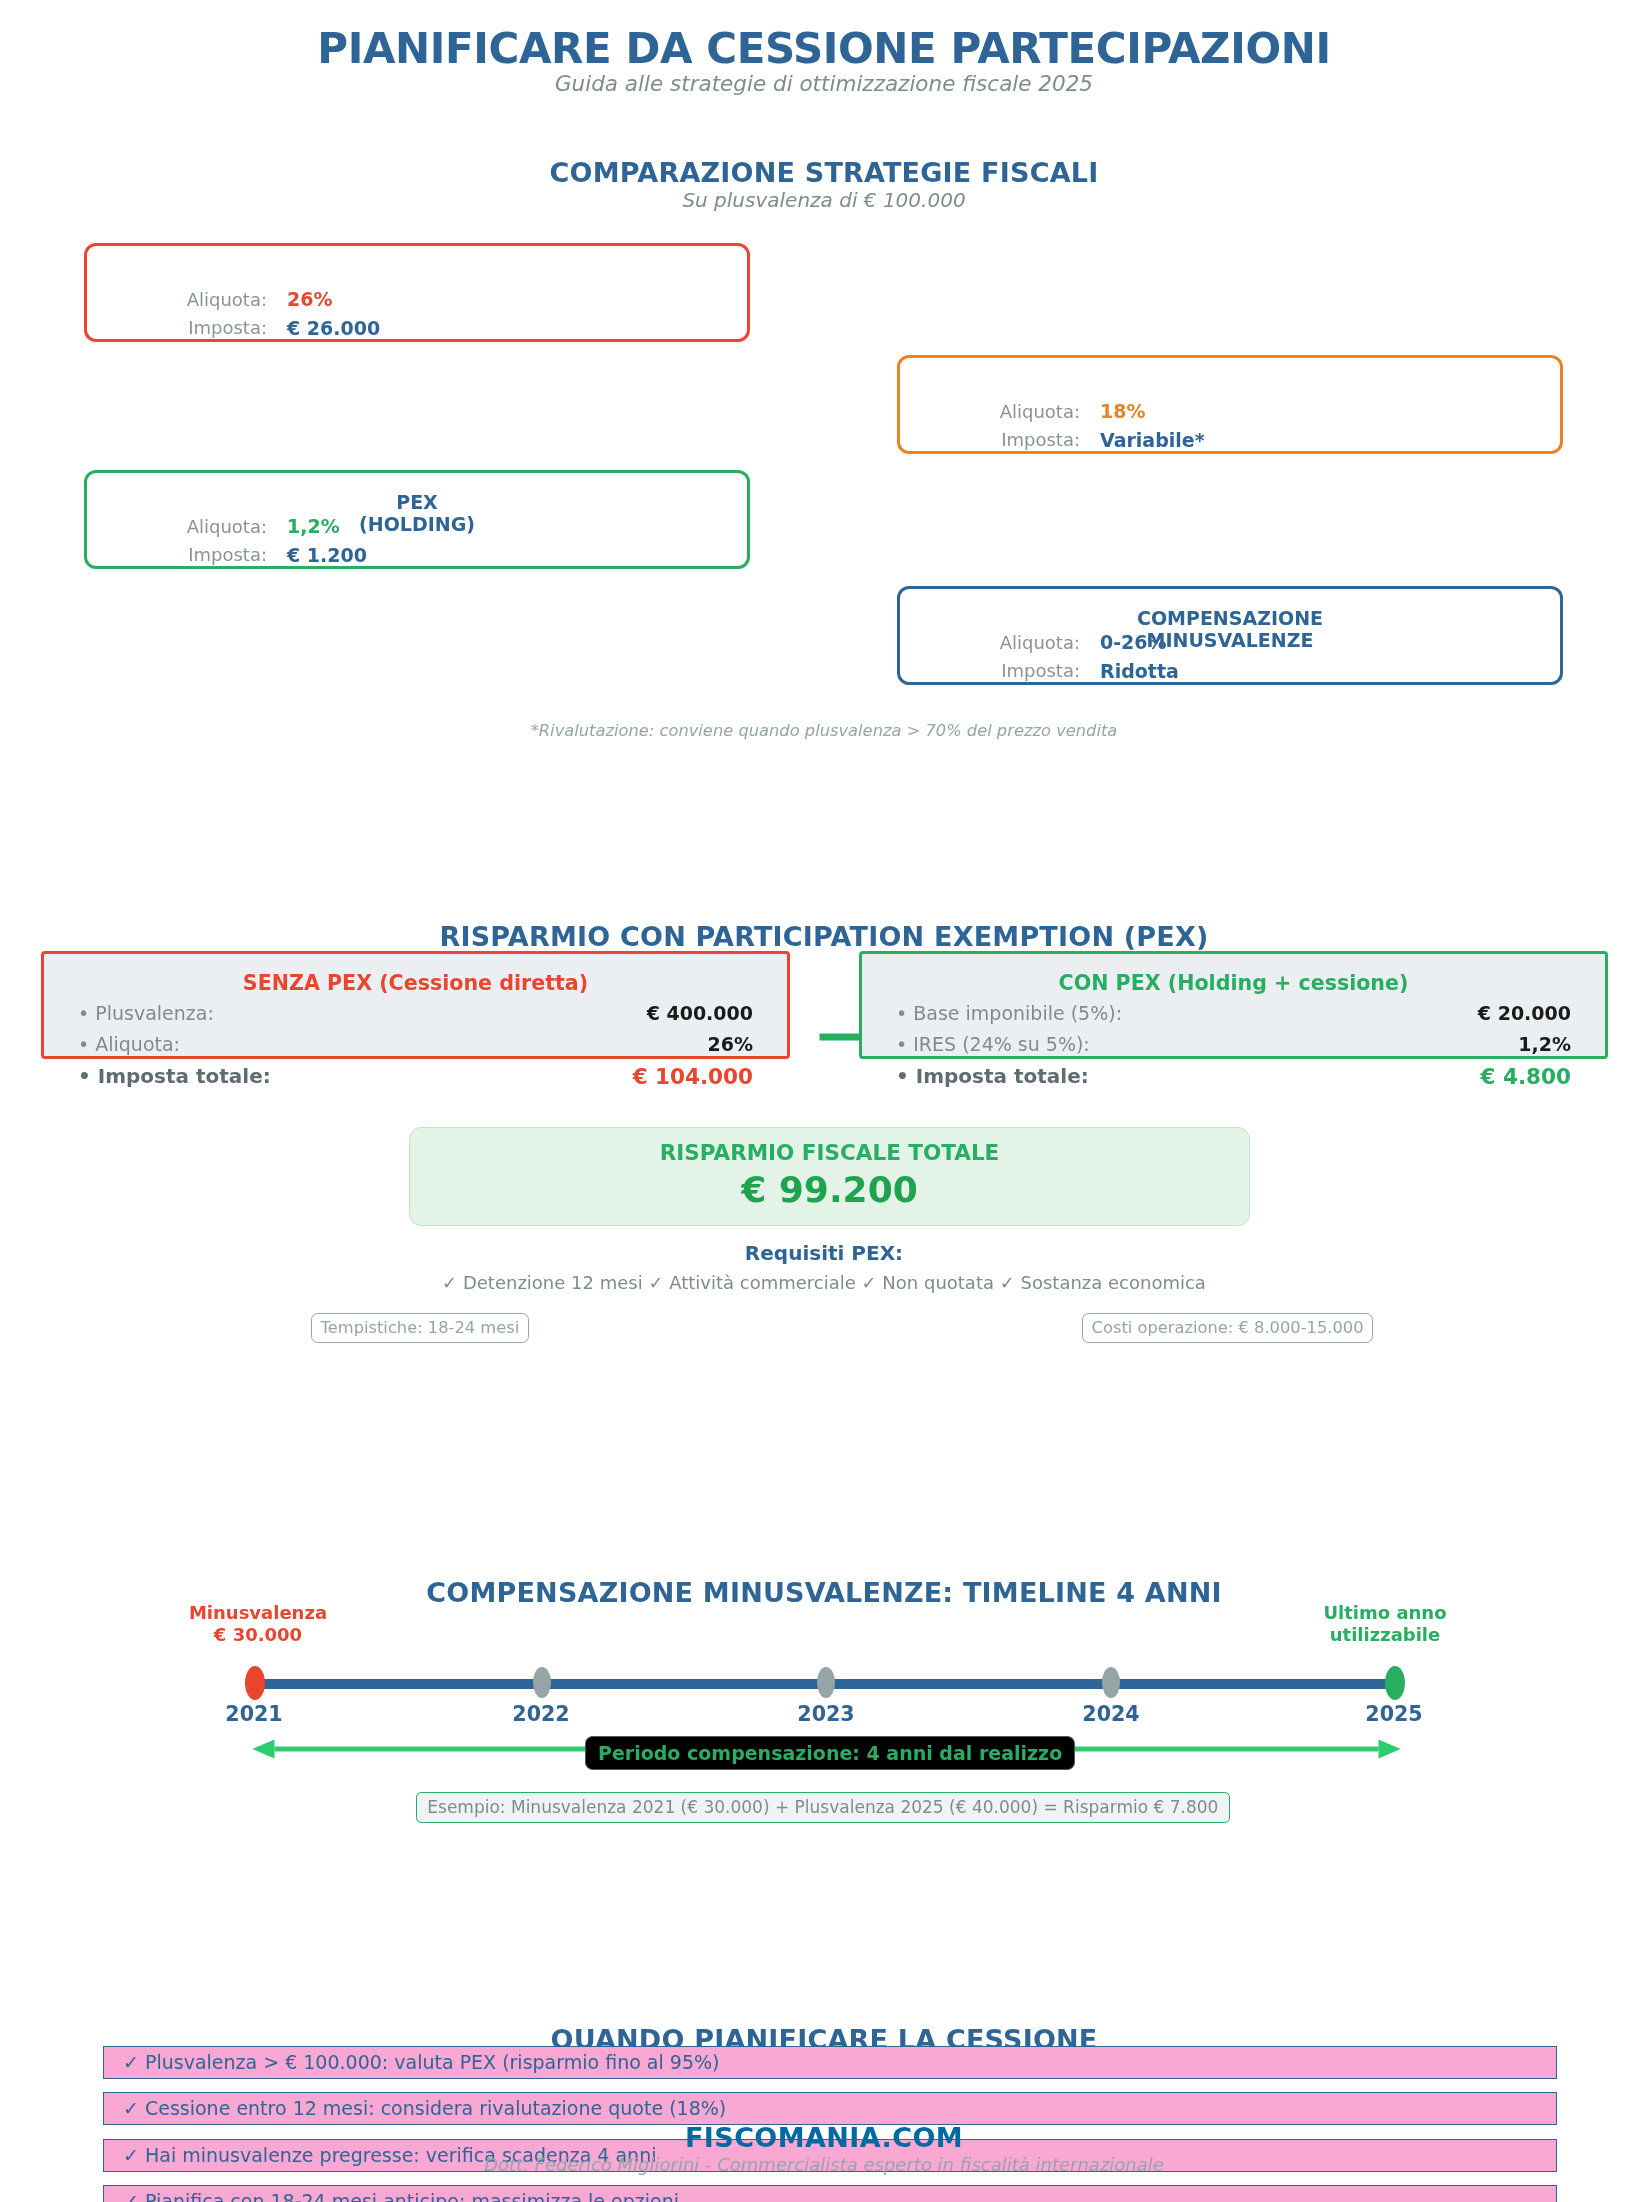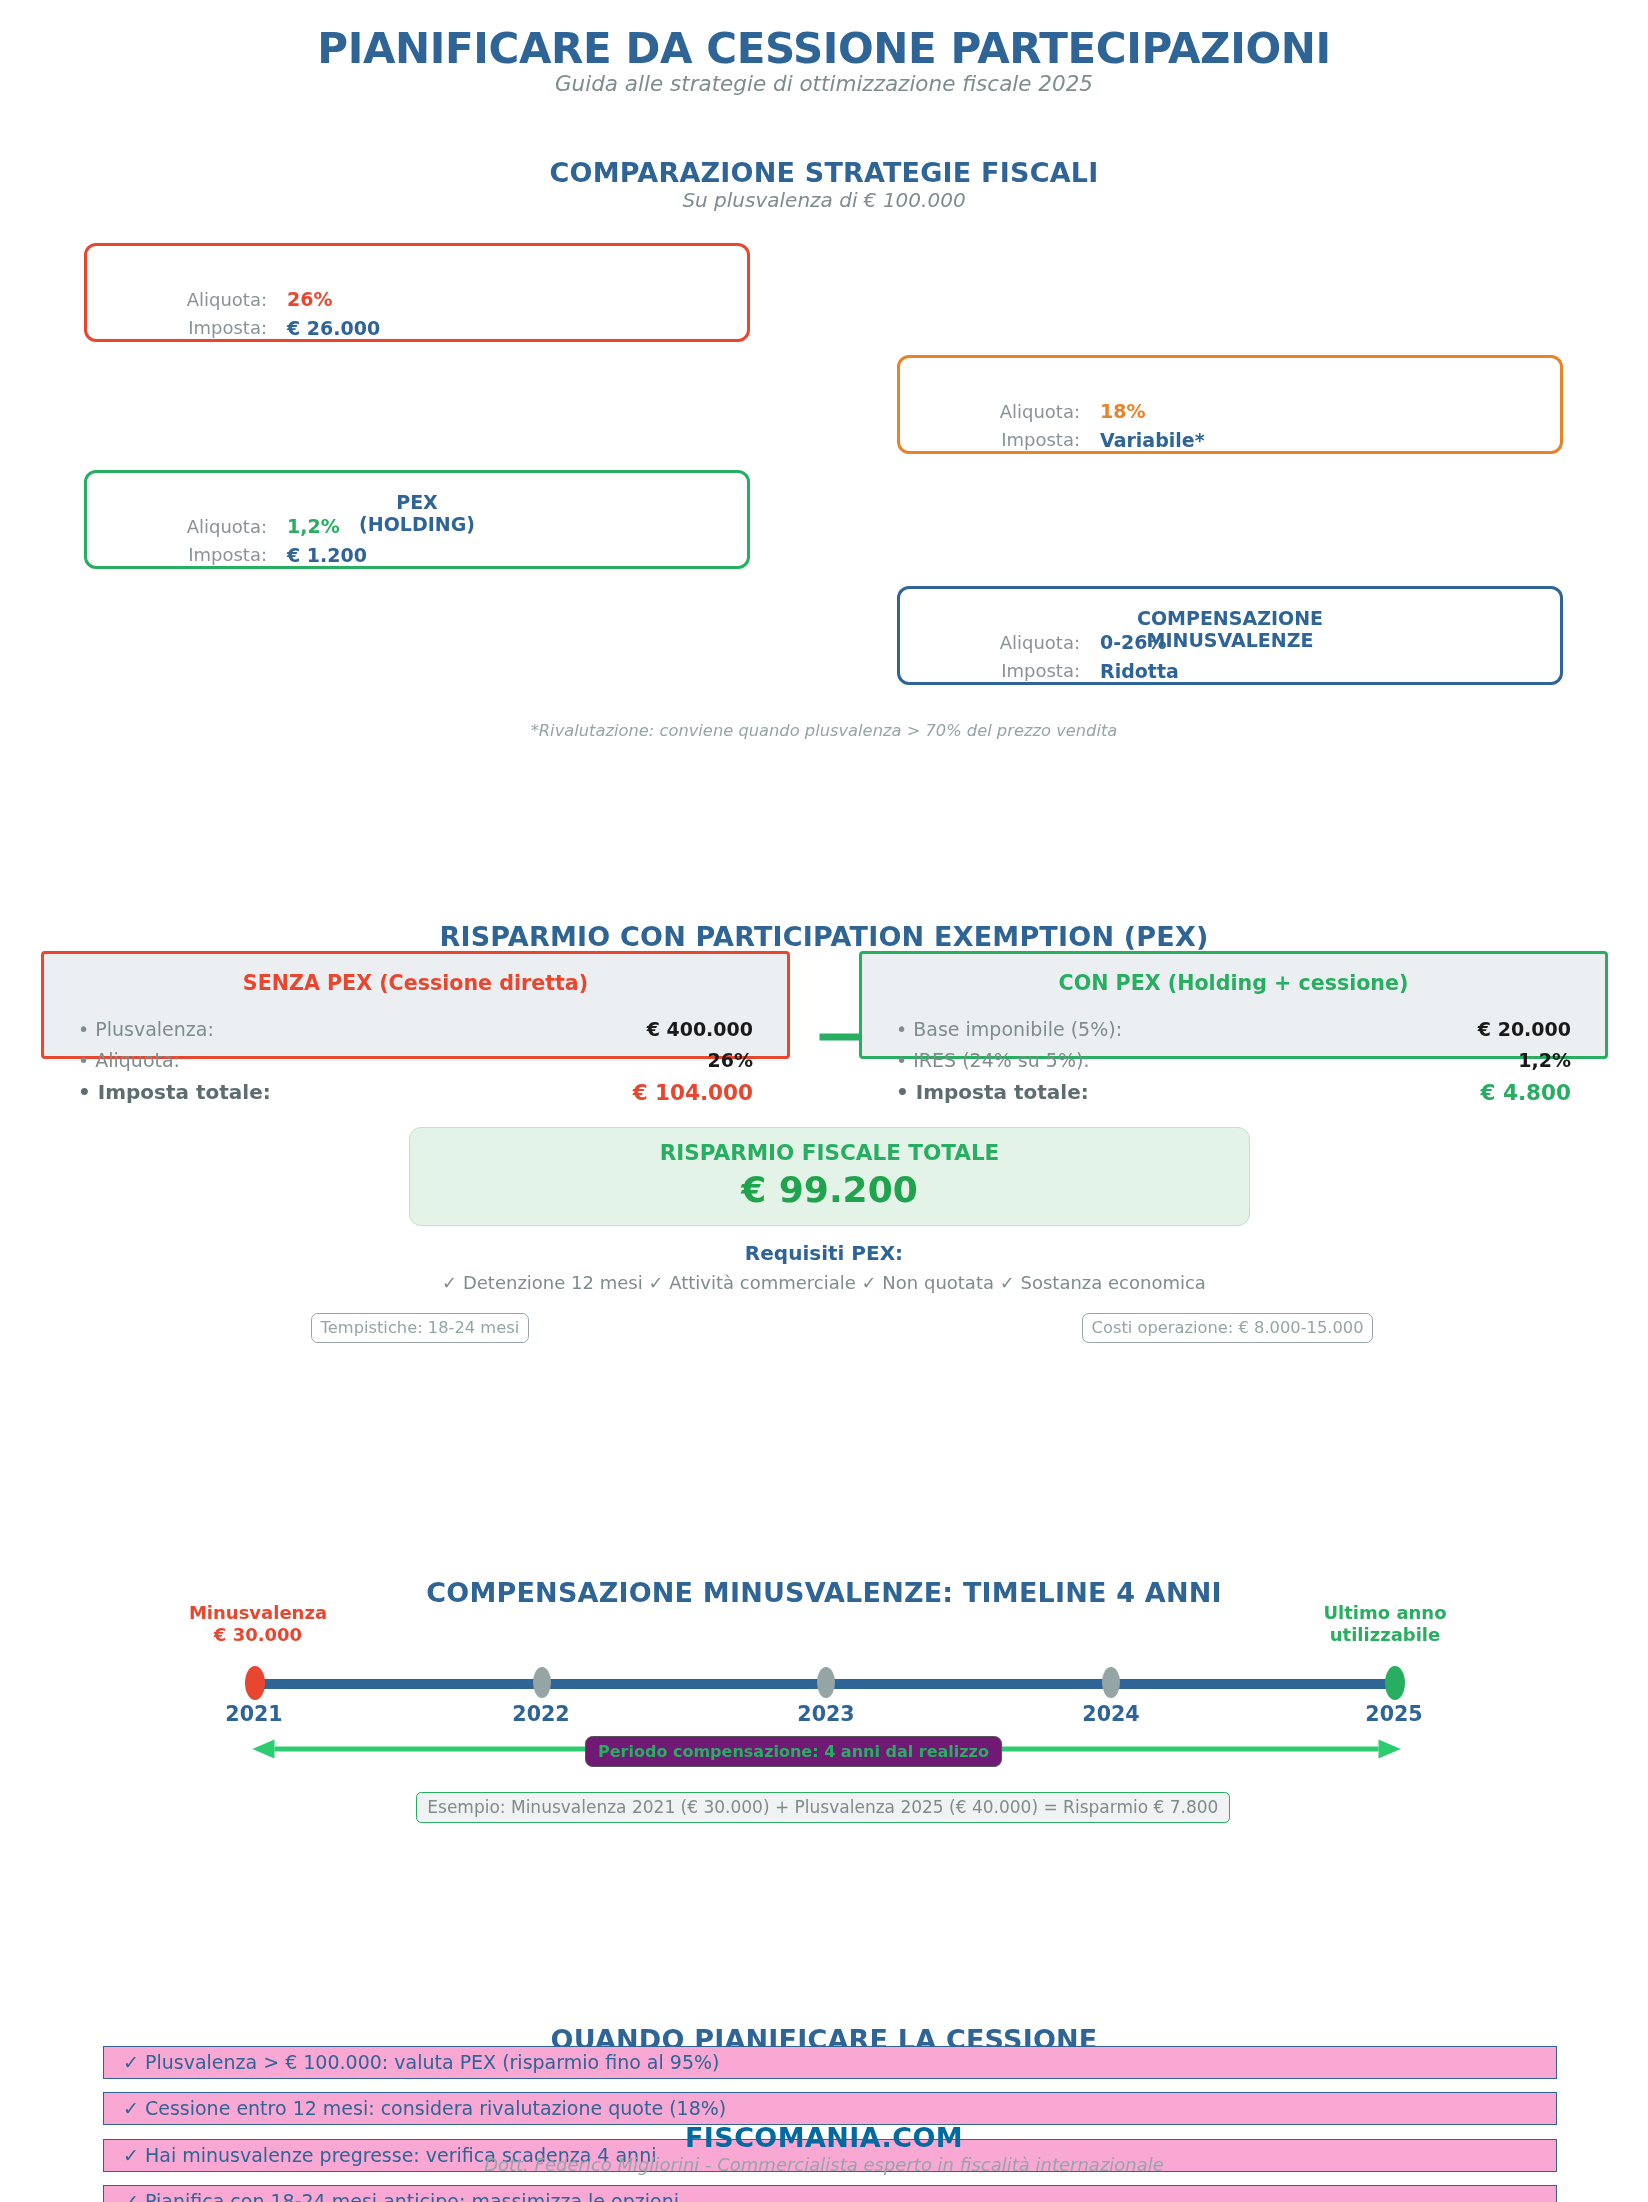--- a/index.html
+++ b/index.html
@@ -72,21 +72,21 @@
 
   
   .pexbox {
     position: absolute; background: #ECEFF1;
     border-radius: 4px; height: 108px; text-decoration: underline;
   }
   .pexbox .ptitle {
     position: absolute; top: 17px; left: 0; width: 100%;
     text-align: center; font-size: 20.6px; font-weight: bold;
   }
-  .prow { position: absolute; left: 34px; right: 34px; height: 29px; margin-top: 16px; }
+  .prow { position: absolute; left: 34px; right: 34px; height: 29px; }
   .prow .pl { position: absolute; left: 0; font-size: 19px; color: #7f8c8d; }
   .prow .pv { position: absolute; right: 0; font-size: 19px; font-weight: bold; color: #1a1a1a; }
   .prow.bold .pl { font-weight: bold; color: #5d6d70; }
   .prow.r1 { top: 48px; }
   .prow.r2 { top: 79px; }
   .prow.r3 { top: 110px; }
   .prow.r3 .pl { font-size: 20px; }
   .prow.r3 .pv { font-size: 21.5px; }
 
   .risparmio-label {
@@ -132,21 +132,21 @@
     position: absolute; font-size: 20.6px; font-weight: bold; color: #2E6496;
     text-align: center; width: 120px;
   }
   .tl-note {
     position: absolute; font-size: 18px; font-weight: bold; text-align: center;
     width: 224px; line-height: 1.2;
   }
   .arrow-green { position: absolute; }
   .tl-chip {
     position: absolute; border: 1.7px solid #555; border-radius: 7.7px;
-    background: #701a75; font-size: 16px; font-weight: bold; color: #27AE60;
+    background: #000000; font-size: 19px; font-weight: bold; color: #27AE60;
     padding: 5.2px 12px; white-space: nowrap;
   }
   .tl-chip2 {
     position: absolute; border: 1.7px solid #27AE60; border-radius: 5.2px;
     background: #F0F2F3; font-size: 17px; color: #7f8c8d;
     padding: 4.3px 10.3px; white-space: nowrap;
   }
 
   
   .check-row {

